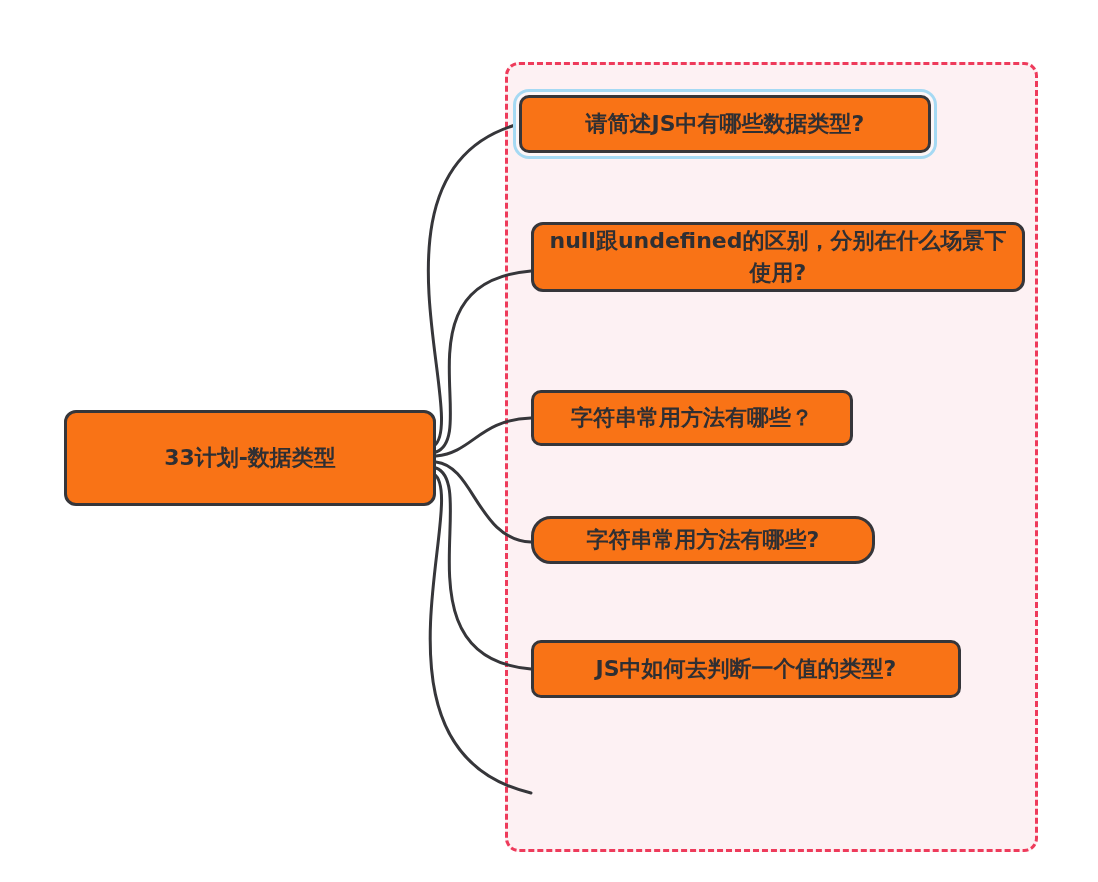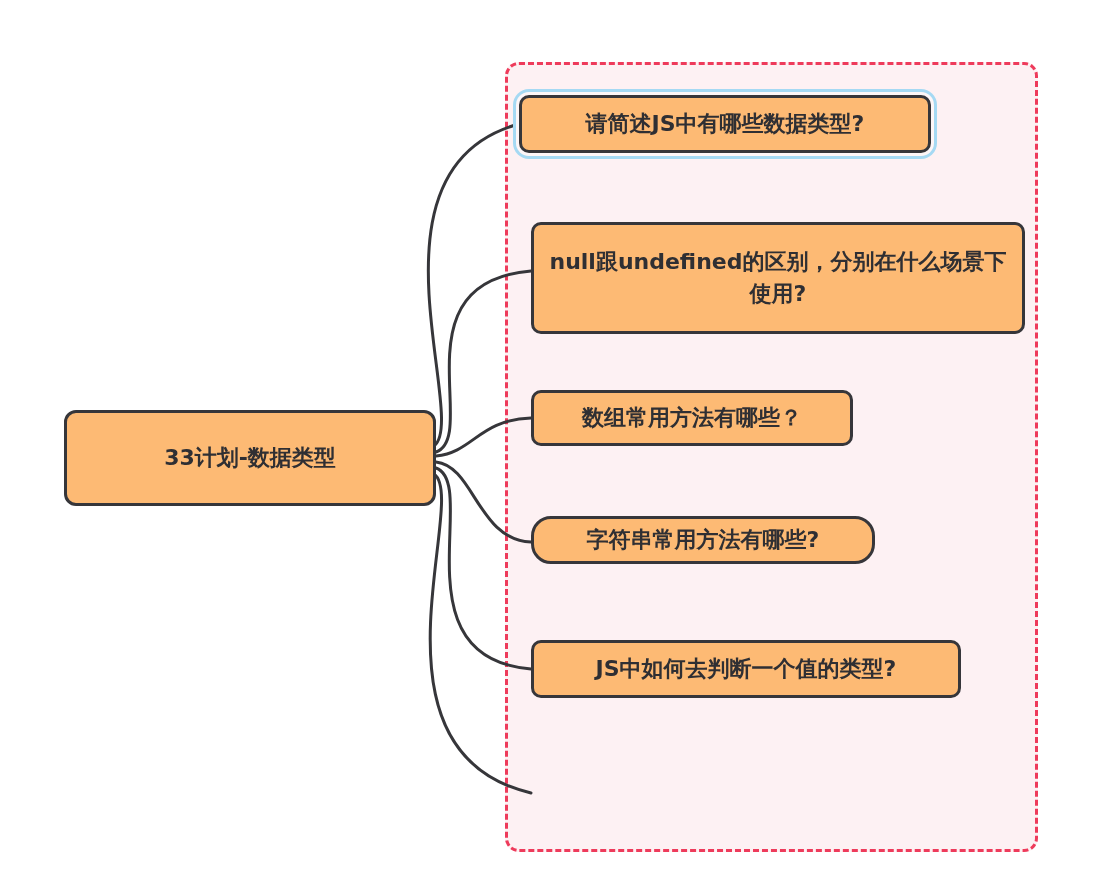--- a/index.html
+++ b/index.html
@@ -18,37 +18,37 @@
     position:absolute;left:505px;top:62px;width:533px;height:790px;
     box-sizing:border-box;
     border:3px dashed #ee3b5b;
     border-radius:14px;
     background:#fdf1f3;
     z-index:0;
   }
   .node{
     position:absolute;box-sizing:border-box;
     display:flex;align-items:center;justify-content:center;
-    background:#fdba74;
+    background:#f97316;
     border:3px solid #36363a;
     border-radius:10px;
     color:#2f2f33;
     font-weight:700;
     text-align:center;
     padding:16px 14px;
     z-index:2;
     cursor:default;
   }
   .root{
     left:64px;top:410px;width:372px;height:96px;
     font-size:22px;border-radius:12px;
   }
   .child{font-size:22px;line-height:1.45;}
   .c1{left:519px;top:95px;width:412px;height:58px;}
-  .c2{left:531px;top:222px;width:494px;height:112px;}
+  .c2{left:531px;top:222px;width:494px;height:70px;border-radius:12px;}
   .c3{left:531px;top:390px;width:322px;height:56px;}
   .c4{left:531px;top:516px;width:344px;height:48px;border-radius:20px;}
   .c5{left:531px;top:640px;width:430px;height:58px;justify-content:center;}
   .c6{left:531px;top:764px;width:454px;height:58px;}
   .selected{
     box-shadow:0 0 0 3px #fdf6f7, 0 0 0 6px #a5d9f3;
   }
 </style>
 </head>
 <body>
@@ -74,21 +74,21 @@
 
   <div class="node child c1 selected">
     <span>请简述JS中有哪些数据类型?</span>
   </div>
 
   <div class="node child c2">
     <span>null跟undefined的区别，分别在什么场景下使用?</span>
   </div>
 
   <div class="node child c3">
-    <span>数组常用方法有哪些？</span>
+    <span>字符串常用方法有哪些？</span>
   </div>
 
   <div class="node child c4">
     <span>字符串常用方法有哪些?</span>
   </div>
 
   <div class="node child c5">
     <span>JS中如何去判断一个值的类型?</span>
   </div>
 

